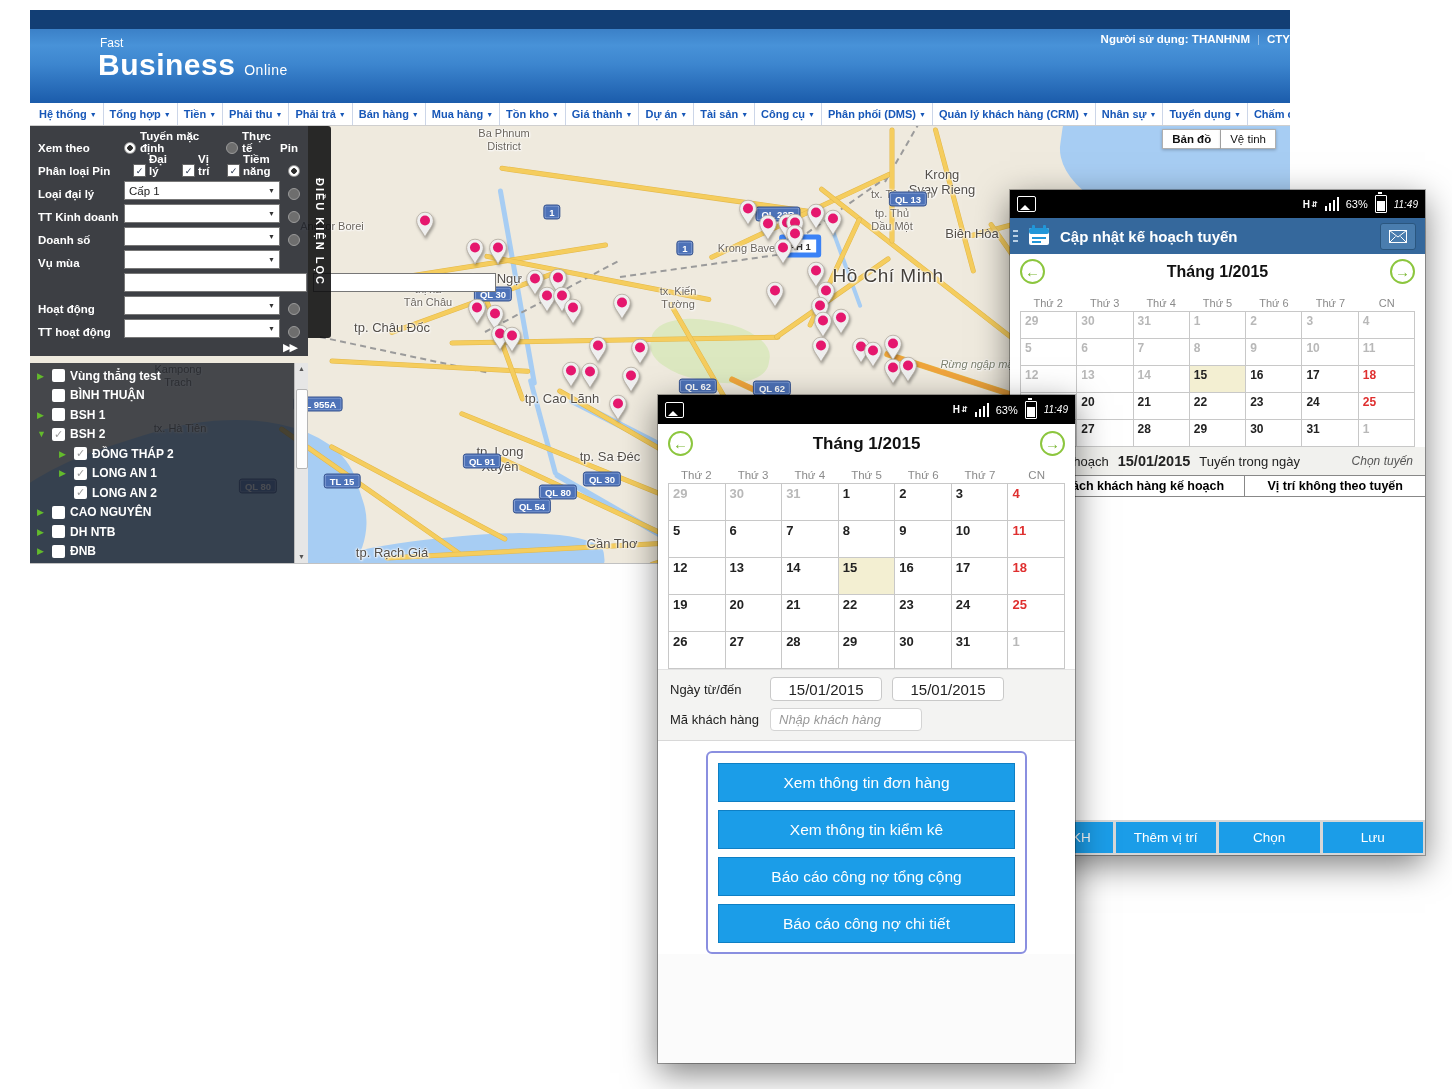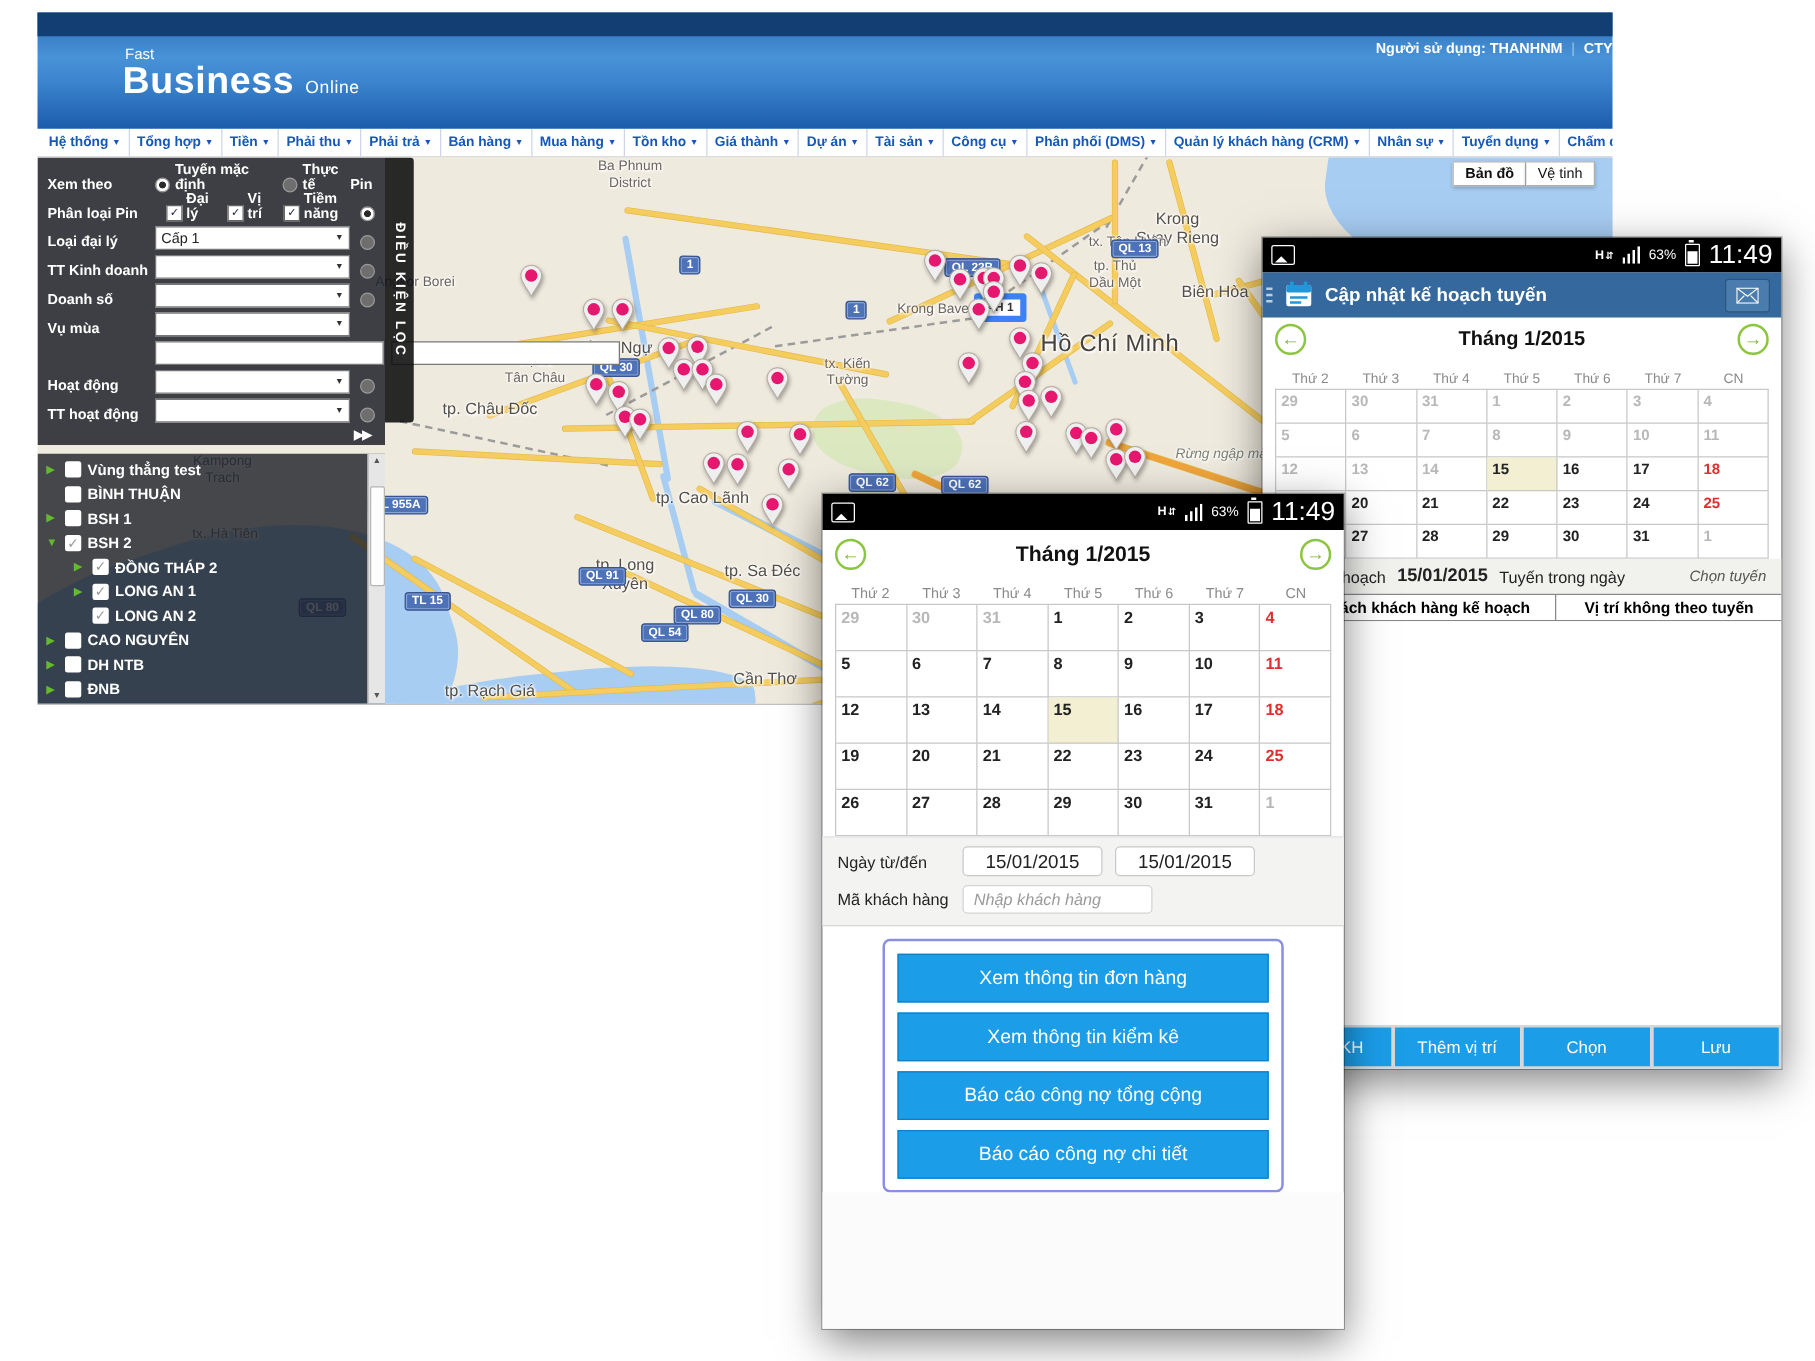--- a/index.html
+++ b/index.html
@@ -81,21 +81,21 @@
   .sbar{height:28px;background:#000;color:#fff;display:flex;align-items:center;padding:0 7px;gap:7px;flex:none;}
   .sbar .sp{flex:1;}
   .scap{width:17px;height:14px;border:1.5px solid #fff;border-radius:2px;position:relative;}
   .scap::after{content:"";position:absolute;left:2px;bottom:1px;border-left:5px solid transparent;border-right:5px solid transparent;border-bottom:5px solid #fff;}
   .snet{font-size:10px;font-weight:bold;display:flex;align-items:center;gap:1px;}
   .snet .ar{font-size:8px;}
   .sbatt-t{font-size:11px;}
   .sbatt{width:10px;height:16px;border:1.5px solid #fff;border-radius:1px;position:relative;}
   .sbatt::before{content:"";position:absolute;top:-4px;left:2px;width:4px;height:2px;background:#fff;}
   .sbatt::after{content:"";position:absolute;left:1px;right:1px;bottom:1px;height:60%;background:#fff;}
-  .stime{font-size:21px;}
+  .stime{font-size:10px;font-style:italic;}
   .tbar{height:36px;background:#35689c;display:flex;align-items:center;gap:9px;padding:0 9px 0 4px;color:#fff;flex:none;}
   .mico{width:5px;display:flex;flex-direction:column;gap:3px;margin-left:-1px;}
   .mico i{display:block;height:2px;background:#b8cfe4;}
   .tbar .ttl{font-size:15px;font-weight:bold;flex:1;white-space:nowrap;overflow:hidden;}
   .env{width:34px;height:25px;background:#4a7dae;border:1px solid #2a567f;border-radius:3px;display:flex;align-items:center;justify-content:center;cursor:pointer;flex:none;}
   .calhead{display:flex;align-items:center;padding:5px 10px 1px;flex:none;}
   .navc{width:25px;height:25px;border:2px solid #8cc63e;border-radius:50%;color:#7ab733;display:flex;align-items:center;justify-content:center;font-size:15px;font-weight:bold;background:#fff;cursor:pointer;box-sizing:border-box;flex:none;}
   .mon{flex:1;text-align:center;font-weight:bold;color:#111;}
   .wdays{display:grid;grid-template-columns:repeat(7,1fr);padding:0 10px;color:#8a8a8a;text-align:center;flex:none;margin:12px 0 2px;}
   .cgrid{display:grid;grid-template-columns:repeat(7,1fr);margin:0 10px;border-left:1px solid #c8c8c8;border-top:1px solid #c8c8c8;flex:none;}

